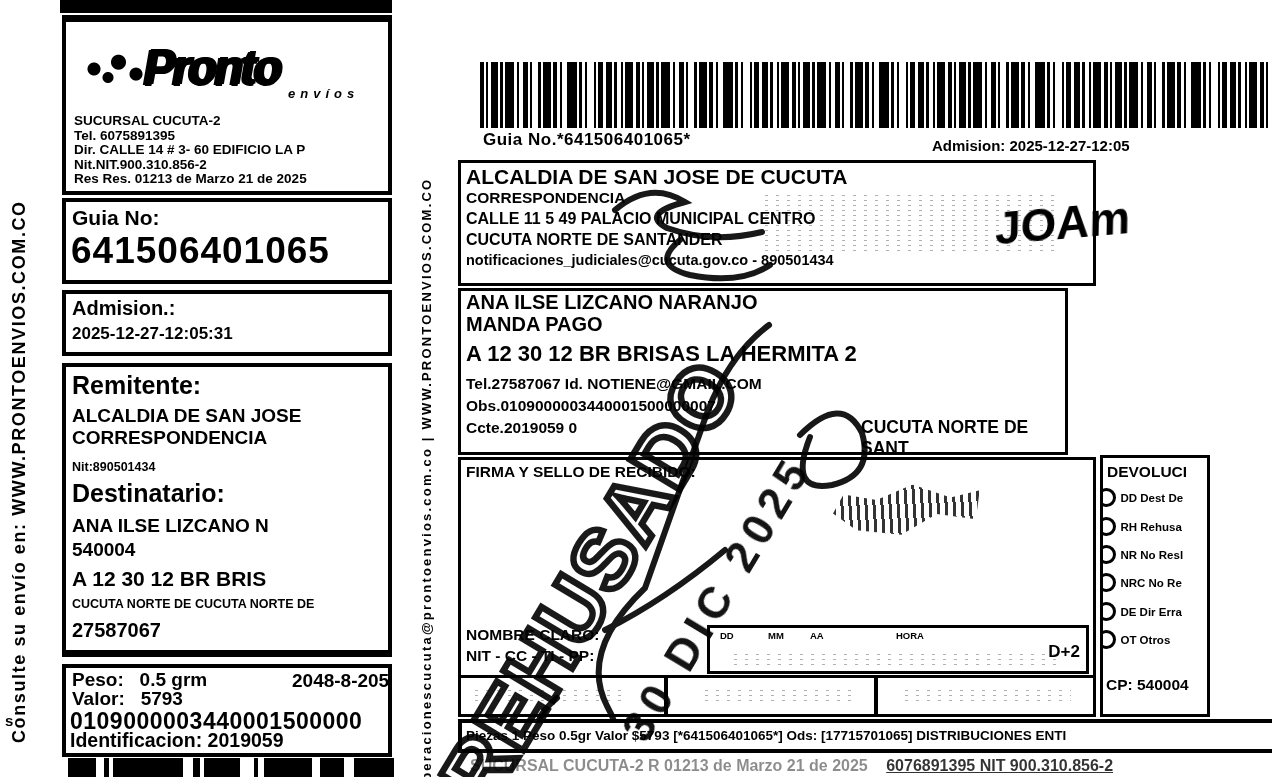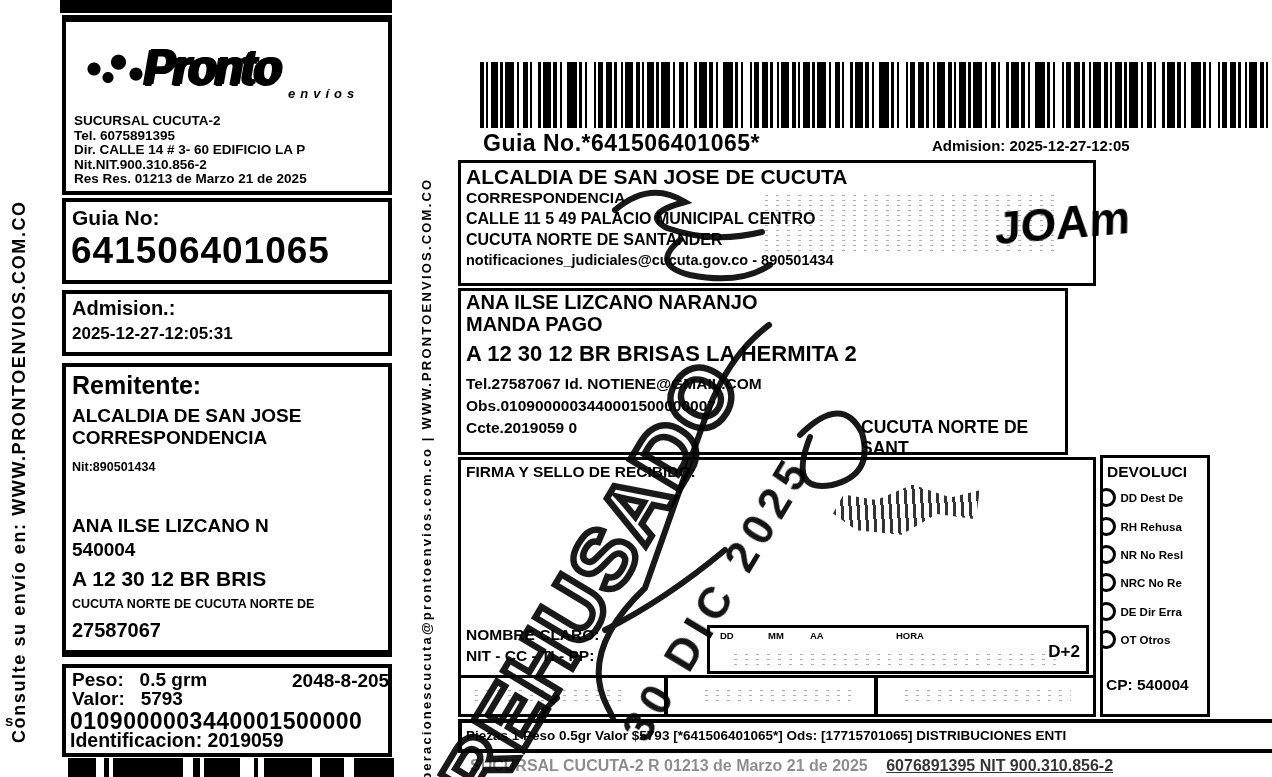--- a/index.html
+++ b/index.html
@@ -59,20 +59,21 @@
 <div class="box" style="left:62px;top:290px;width:330px;height:66px;">
   <div class="abs b" style="left:6px;top:3px;font-size:20px;">Admision.:</div>
   <div class="abs b" style="left:6px;top:30px;font-size:17px;">2025-12-27-12:05:31</div>
 </div>
 
 <div class="box" style="left:62px;top:363px;width:330px;height:294px;border-bottom-width:7px;">
   <div class="abs b" style="left:6px;top:4px;font-size:25px;">Remitente:</div>
   <div class="abs b" style="left:6px;top:38px;font-size:19px;">ALCALDIA DE SAN JOSE</div>
   <div class="abs b" style="left:6px;top:60px;font-size:19px;">CORRESPONDENCIA</div>
   <div class="abs b" style="left:6px;top:93px;font-size:12.5px;">Nit:890501434</div>
+  <div class="abs b" style="left:6px;top:112px;font-size:25px;">Destinatario:</div>
   <div class="abs b" style="left:6px;top:148px;font-size:19px;">ANA ILSE LIZCANO N</div>
   <div class="abs b" style="left:6px;top:172px;font-size:19px;">540004</div>
   <div class="abs b" style="left:6px;top:200px;font-size:21px;">A 12 30 12 BR BRIS</div>
   <div class="abs b scanline" style="left:6px;top:231px;font-size:12.5px;">CUCUTA NORTE DE  CUCUTA NORTE DE</div>
   <div class="abs b" style="left:6px;top:252px;font-size:20px;">27587067</div>
 </div>
 
 <div class="box" style="left:62px;top:664px;width:330px;height:93px;overflow:visible;">
   <div class="abs b scanline" style="left:6px;top:2px;font-size:19px;">
     <span>Peso:</span>&nbsp;&nbsp;
@@ -203,21 +204,21 @@
     <div style="position: absolute; top: 0px; height: 100%; background: rgb(0, 0, 0); left: 729px; width: 2px;"></div>
     <div style="position: absolute; top: 0px; height: 100%; background: rgb(0, 0, 0); left: 738px; width: 2px;"></div>
     <div style="position: absolute; top: 0px; height: 100%; background: rgb(0, 0, 0); left: 742px; width: 5px;"></div>
     <div style="position: absolute; top: 0px; height: 100%; background: rgb(0, 0, 0); left: 750px; width: 6px;"></div>
     <div style="position: absolute; top: 0px; height: 100%; background: rgb(0, 0, 0); left: 758px; width: 3px;"></div>
     <div style="position: absolute; top: 0px; height: 100%; background: rgb(0, 0, 0); left: 765px; width: 2px;"></div>
     <div style="position: absolute; top: 0px; height: 100%; background: rgb(0, 0, 0); left: 769px; width: 8px;"></div>
     <div style="position: absolute; top: 0px; height: 100%; background: rgb(0, 0, 0); left: 780px; width: 4px;"></div>
     <div style="position: absolute; top: 0px; height: 100%; background: rgb(0, 0, 0); left: 786px; width: 2px;"></div>
   </div>
-<div class="abs b" style="left:483px;top:130px;font-size:23px;letter-spacing:.5px;">Guia No.*641506401065*</div>
+<div class="abs b" style="left:483px;top:130px;font-size:17px;letter-spacing:.5px;">Guia No.*641506401065*</div>
 <div class="abs b" style="left:932px;top:137px;font-size:15px;white-space:nowrap;">Admision: 2025-12-27-12:05</div>
 
 <div class="box" style="left:458px;top:160px;width:638px;height:126px;border-width:3.5px;">
   <div class="abs b" style="left:5px;top:2px;font-size:21px;">ALCALDIA DE SAN JOSE DE CUCUTA</div>
   <div class="abs b" style="left:5px;top:26px;font-size:15.5px;">CORRESPONDENCIA</div>
   <div class="abs b" style="left:5px;top:47px;font-size:16px;">CALLE 11 5 49 PALACIO MUNICIPAL CENTRO</div>
   <div class="abs b" style="left:5px;top:68px;font-size:16px;">CUCUTA NORTE DE SANTANDER</div>
   <div class="abs b" style="left:5px;top:89px;font-size:14.5px;">notificaciones_judiciales@cucuta.gov.co - 890501434</div>
   <div class="abs noise" style="left:300px;top:30px;width:300px;height:60px;"></div>
 </div>

